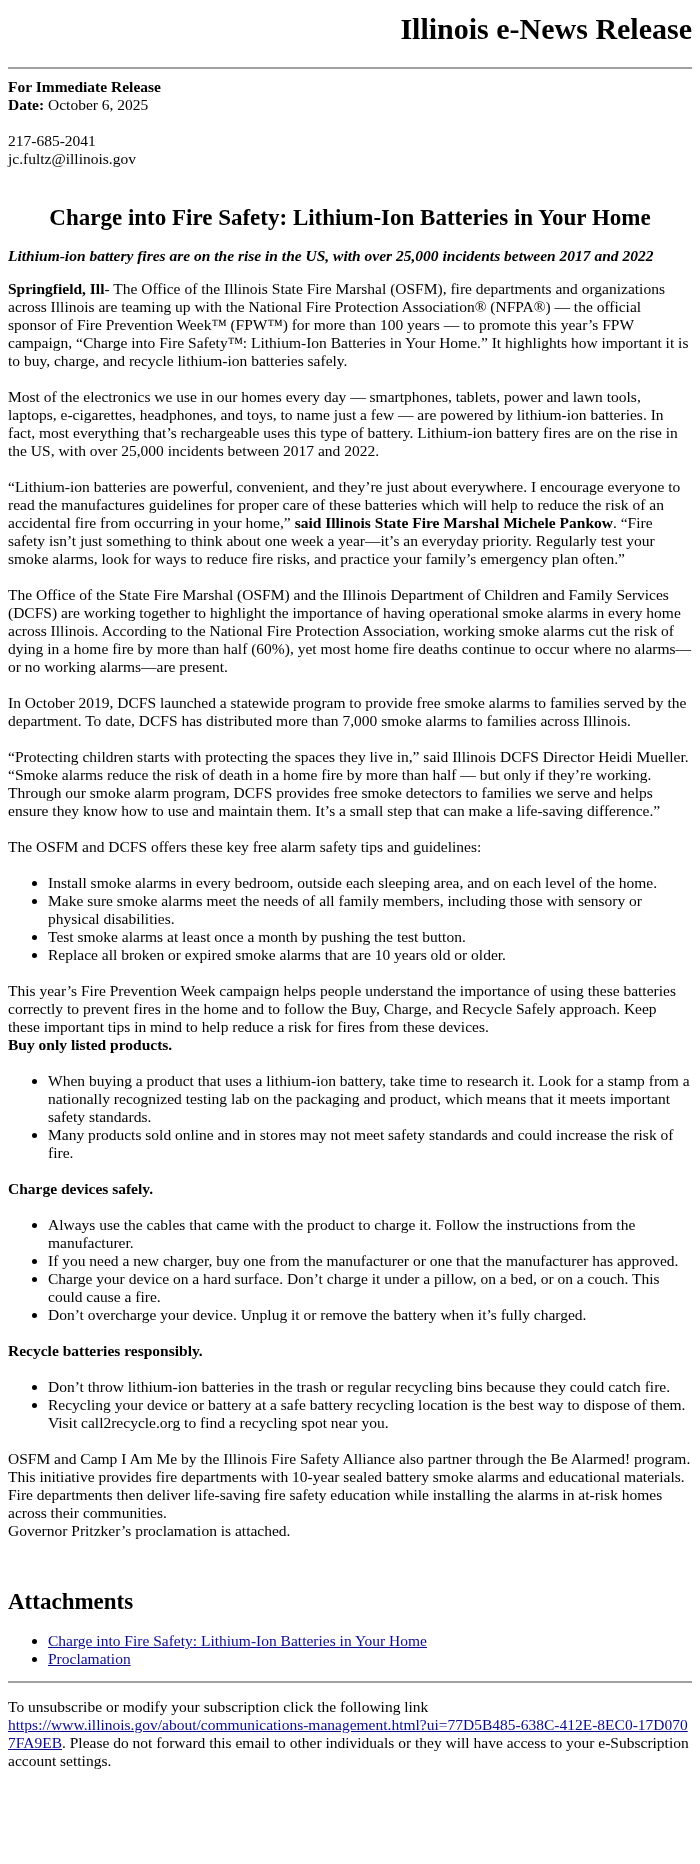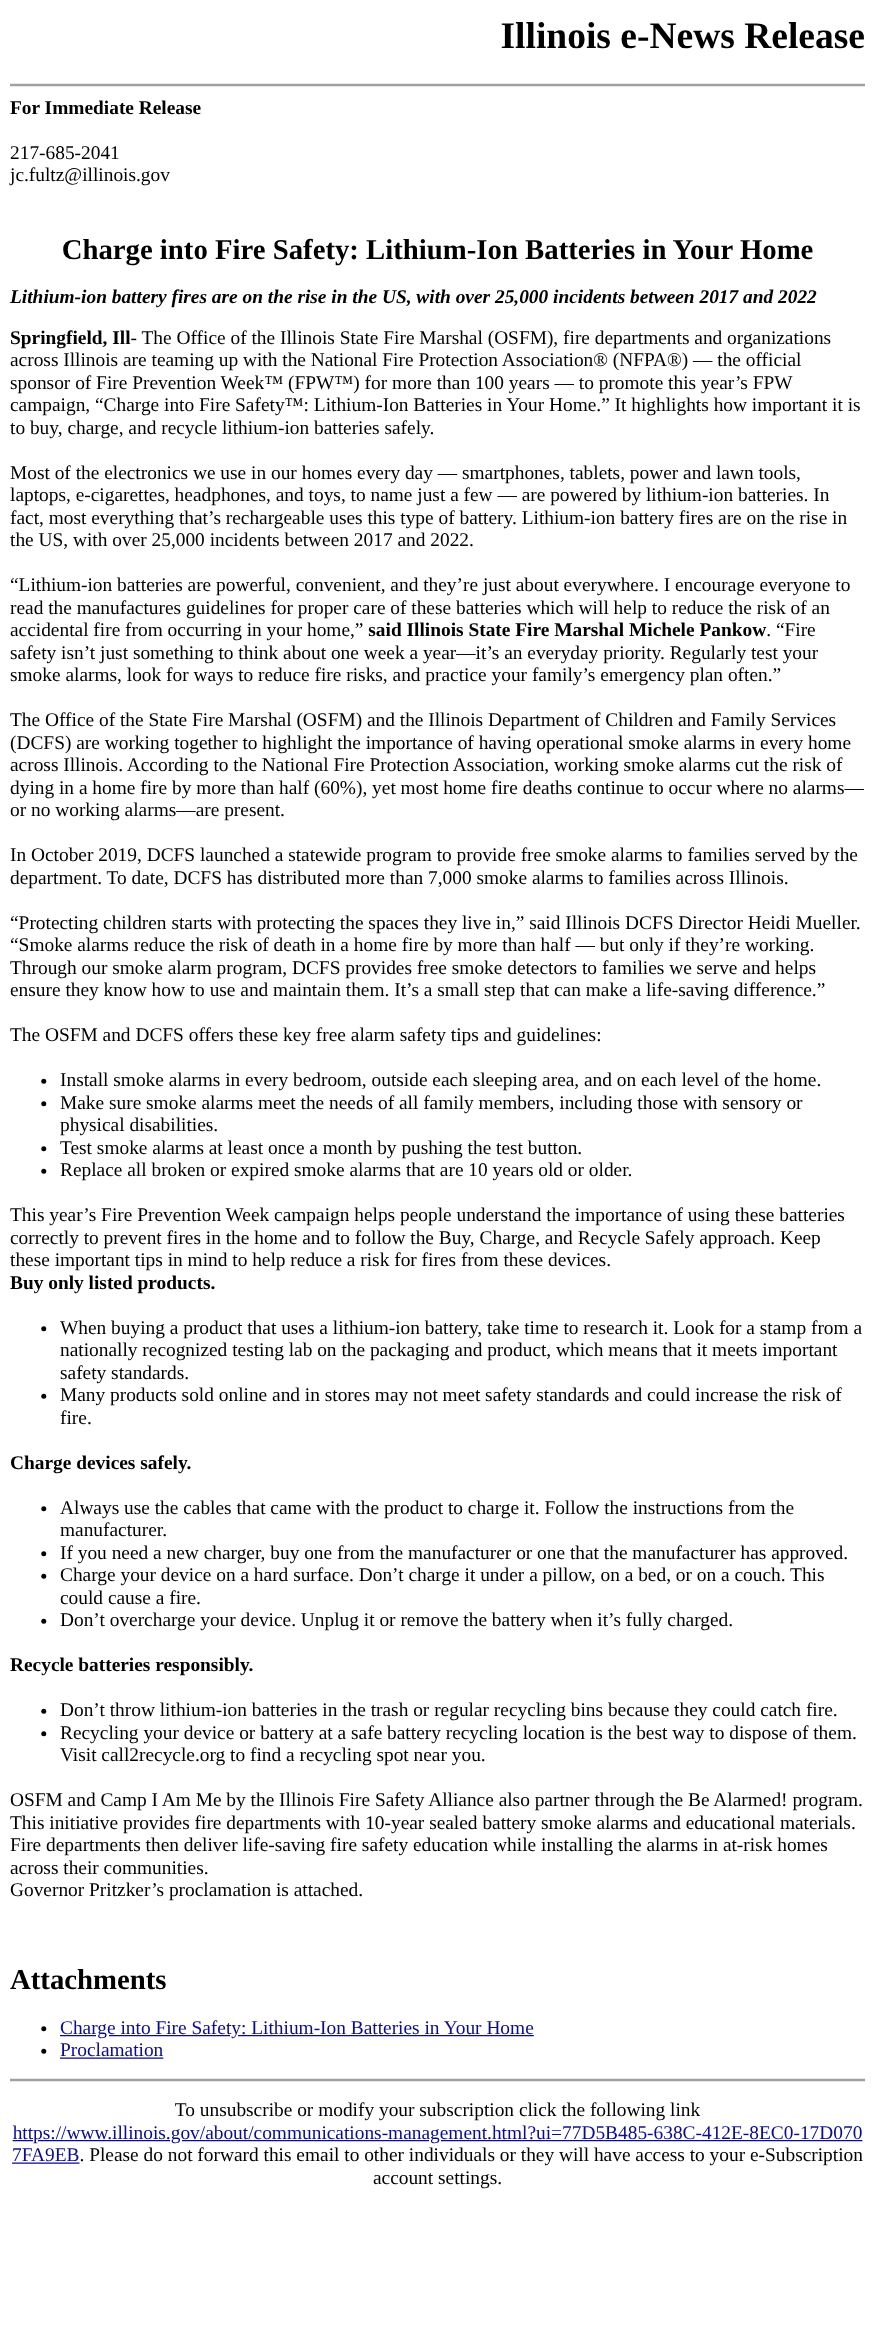--- a/index.html
+++ b/index.html
@@ -27,31 +27,32 @@
     text-align:left; font-size:15.5px; font-style:italic; font-weight:bold;
     margin:0 0 14px 0; line-height:20px;
   }
   p.para { margin:0 0 18px 0; }
   p.tight { margin:0; }
   ul.list { margin:0 0 18px 0; padding-left:40px; list-style:disc; }
   ul.list li { margin:0; }
   .bold { font-weight:bold; }
   h2.attach-title { font-size:23px; line-height:28px; margin:48px 0 16px 0; font-weight:bold; }
   a.link { color:#1a0dab; color:#0b0b8f; text-decoration:underline; }
-  .footer p { margin:0;text-align:center; }
+  .footer p { margin:0; }
 </style>
 </head>
 <body>
 
 <div class="wrap">
   <h1 class="site-title">Illinois e-News Release</h1>
   <hr class="rule">
 
   <div class="meta">
     <p class="bold">For Immediate Release</p>
+    <p><span class="bold">Date:</span> <span>October 6, 2025</span></p>
     <div class="gap"></div>
     <p>217-685-2041</p>
     <p>jc.fultz@illinois.gov</p>
   </div>
 
   <h2 class="headline">Charge into Fire Safety: Lithium-Ion Batteries in Your Home</h2>
   <h3 class="subhead">Lithium-ion battery fires are on the rise in the US, with over 25,000 incidents between 2017 and 2022</h3>
 
   <p class="para"><span class="bold">Springfield, Ill</span><span>- The Office of the Illinois State Fire Marshal (OSFM), fire departments and organizations across Illinois are teaming up with the National Fire Protection Association® (NFPA®) — the official sponsor of Fire Prevention Week™ (FPW™) for more than 100 years — to promote this year’s FPW campaign, “Charge into Fire Safety™: Lithium-Ion Batteries in Your Home.” It highlights how important it is to buy, charge, and recycle lithium-ion batteries safely.</span></p>
   <p class="para">Most of the electronics we use in our homes every day — smartphones, tablets, power and lawn tools, laptops, e-cigarettes, headphones, and toys, to name just a few — are powered by lithium-ion batteries. In fact, most everything that’s rechargeable uses this type of battery. Lithium-ion battery fires are on the rise in the US, with over 25,000 incidents between 2017 and 2022.</p>

